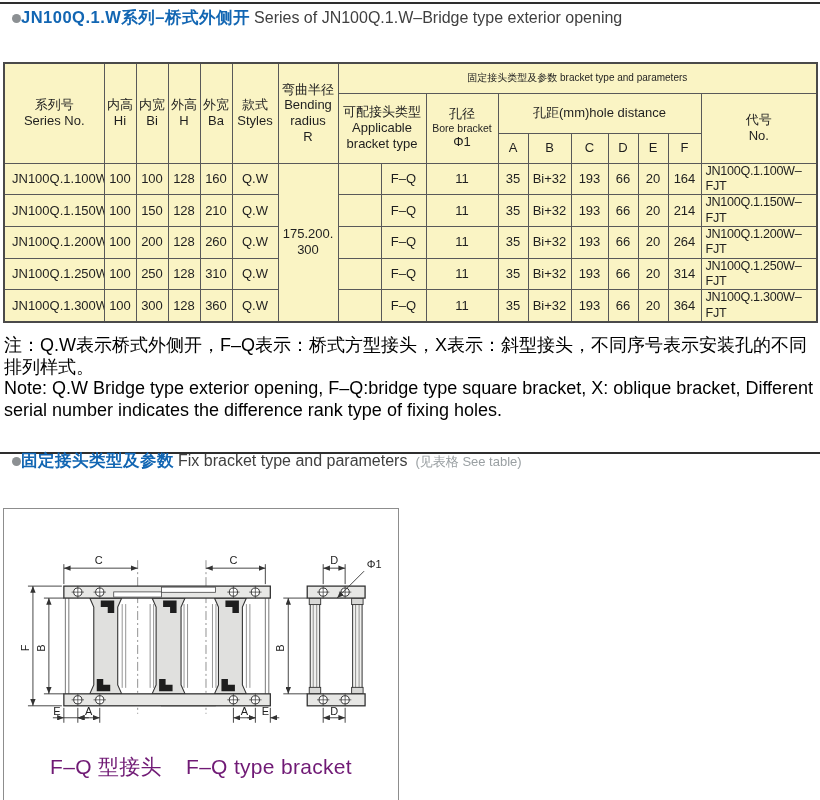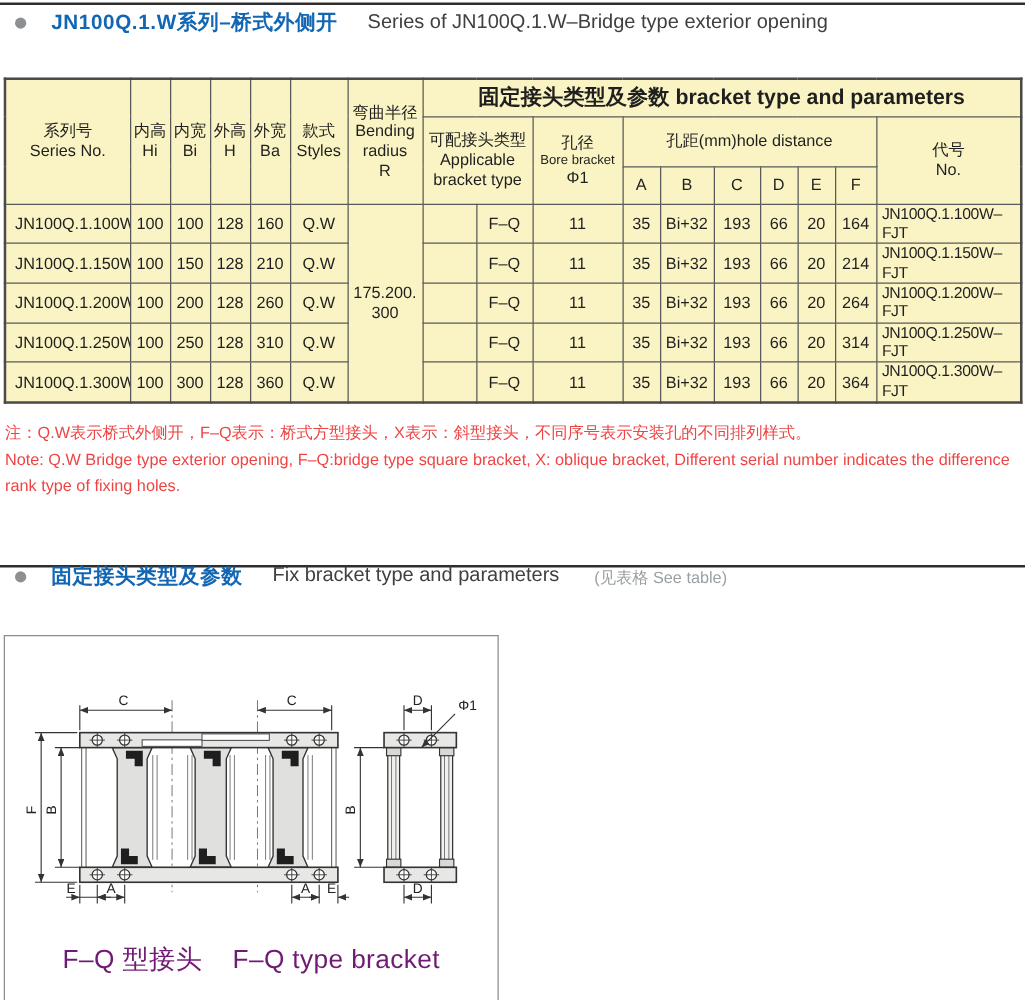--- a/index.html
+++ b/index.html
@@ -1,44 +1,44 @@
 <!DOCTYPE html>
 <html><head>
 <meta charset="utf-8">
 <style>
   html,body{margin:0;padding:0;}
   .page{position:relative;width:820px;height:800px;background:#ffffff;overflow:hidden;
         font-family:"Liberation Sans","DejaVu Sans",sans-serif;}
   .rule{position:absolute;left:0;width:820px;height:2px;background:#2e2e2e;}
   .rule-top{top:2px;}
   .rule-mid{top:452px;}
-  .sec{position:absolute;left:12px;display:flex;align-items:center;gap:20px;white-space:nowrap;}
+  .sec{position:absolute;left:12px;display:flex;align-items:center;gap:0;white-space:nowrap;}
   .sec-1{top:7px;}
   .sec-2{top:450px;}
   .bullet{width:9px;height:9px;border-radius:50%;background:#8c9093;flex:0 0 auto;}
   .sec .zh{font-weight:bold;font-size:16.5px;color:#1266b3;letter-spacing:.5px;}
   .sec .en{font-size:16px;color:#404040;margin-left:4px;}
   .sec .aside{font-size:13px;color:#9aa0a3;margin-left:8px;padding-top:2px;}
 
   table.spec{position:absolute;left:3px;top:62px;width:813px;border-collapse:collapse;
         table-layout:fixed;background:#faf4c4;border:2px solid #4a4a4a;
         font-size:13px;color:#1f1f1f;}
   .spec th,.spec td{border:1px solid #595959;text-align:center;vertical-align:middle;
         padding:0;font-weight:normal;line-height:1.22;overflow:hidden;}
   .spec thead tr.hr1{height:30px;}
   .spec thead tr.hr2{height:40px;}
   .spec thead tr.hr3{height:30px;}
   .spec tbody tr{height:31.6px;}
   .spec .small{font-size:10.5px;}
   .spec .cell-left{text-align:center;padding-left:7px;}
   .spec .cell-no{text-align:left;padding-left:4px;font-size:12.6px;letter-spacing:-.3px;}
-  .spec .grp{font-size:17px;font-weight:bold;}
-
-  .notes{position:absolute;left:4px;top:335px;width:813px;font-size:13px;
-        line-height:21.5px;color:#ef4444;}
+  .spec .grp{font-size:10px;}
+
+  .notes{position:absolute;left:4px;top:335px;width:813px;font-size:18px;
+        line-height:21.5px;color:#000000;}
 
   .frame{position:absolute;left:3px;top:508px;width:394px;height:292px;border:1px solid #8d8d8d;}
   .frame svg{position:absolute;left:0;top:2px;}
   .caption{position:absolute;top:244px;left:0;width:100%;text-align:center;
         font-size:21px;color:#701a75;letter-spacing:.3px;white-space:nowrap;}
   .caption .cap-en{margin-left:18px;}
   svg text{font-family:"Liberation Sans","DejaVu Sans",sans-serif;font-size:11px;fill:#222;}
 </style>
 </head>
 <body>

